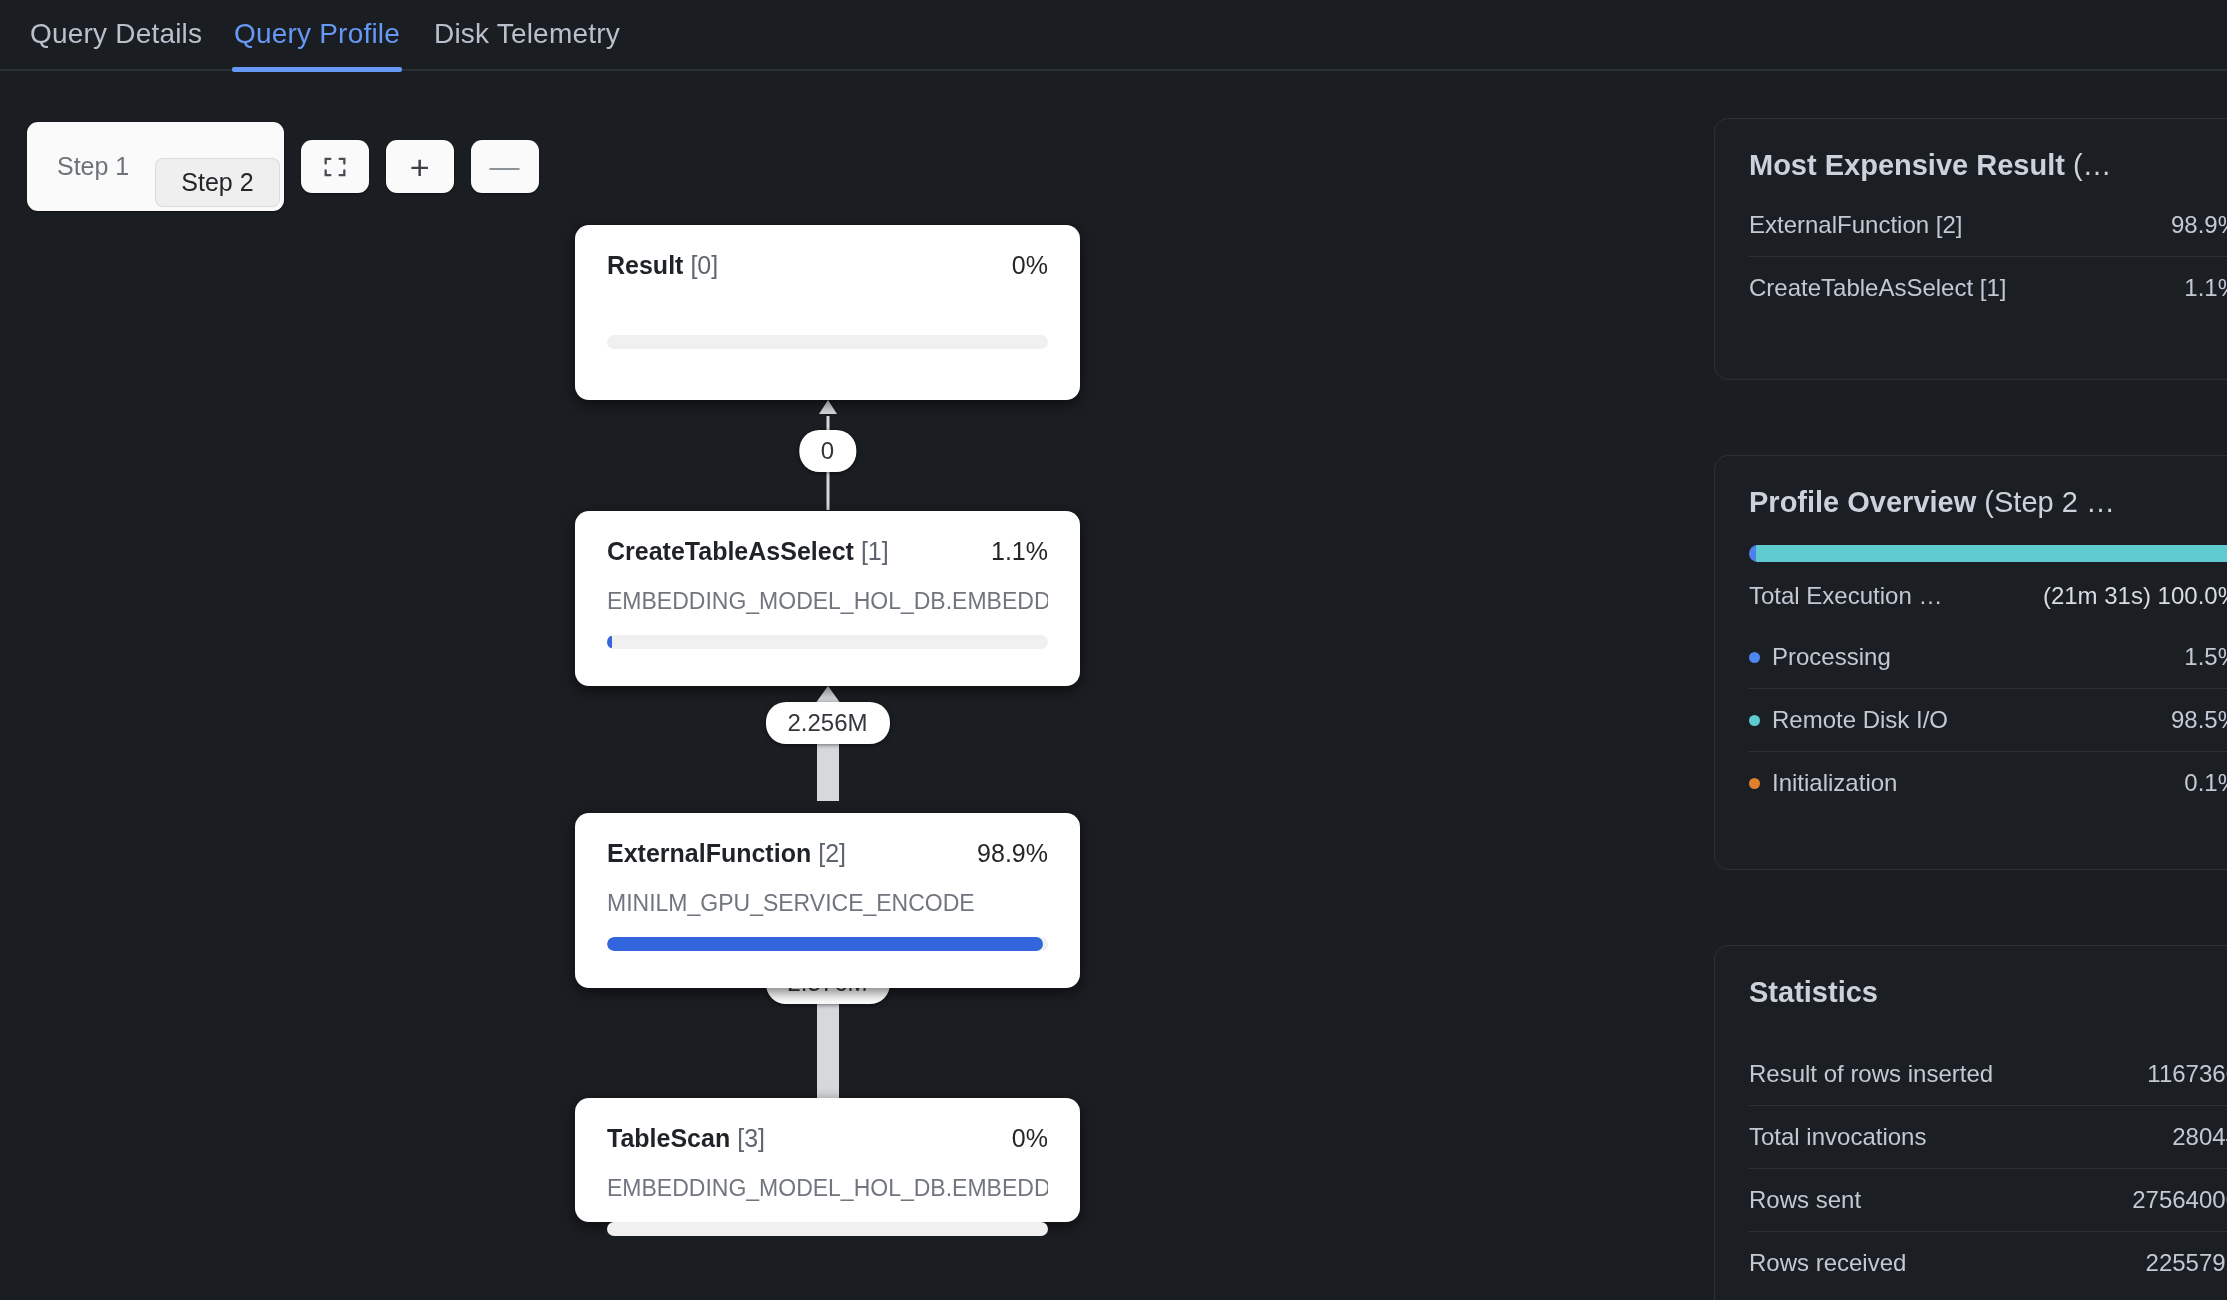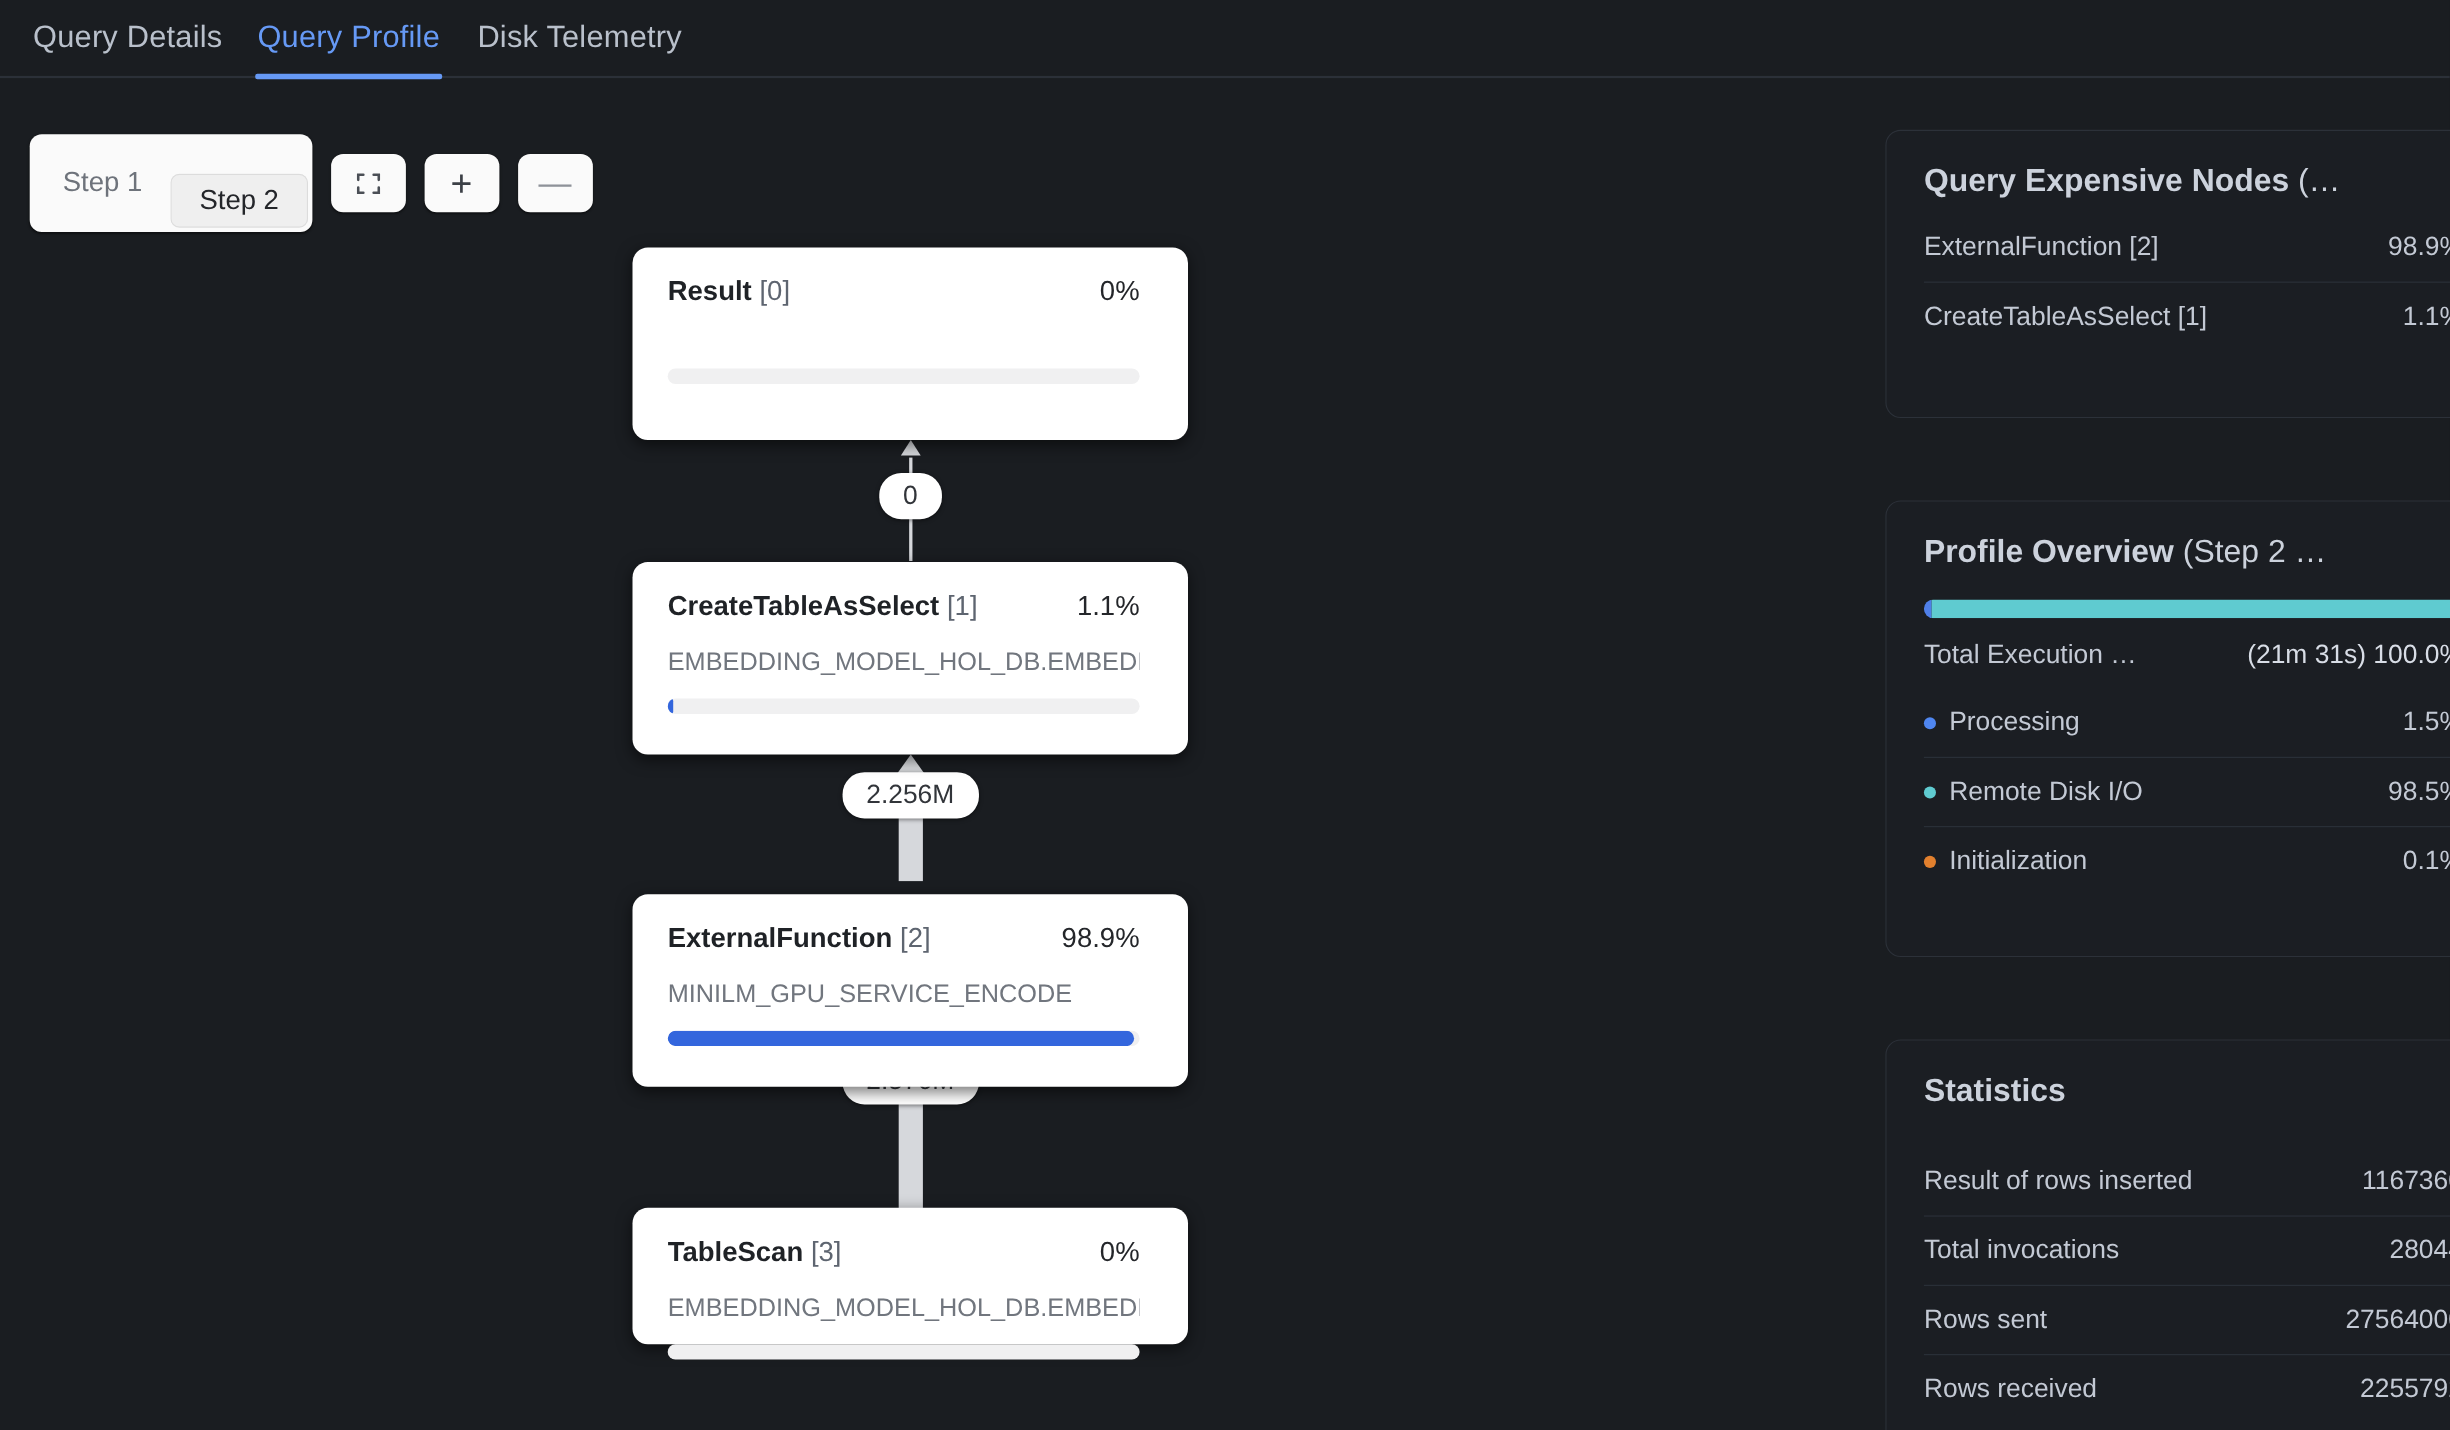--- a/index.html
+++ b/index.html
@@ -48,21 +48,21 @@
   }
   .plusglyph, .minusglyph { color: #3c4046; font-size: 34px; line-height: 1; font-weight: 300; }
   .minusglyph { font-size: 30px; color: #8e9299; }
 
   
   .graph { position: absolute; top: 0; left: 0; width: 1700px; height: 1300px; }
   .node {
     position: absolute; left: 575px; width: 505px;
     background: #ffffff; border-radius: 14px;
     box-shadow: 0 4px 14px rgba(0,0,0,.55);
-    padding: 26px 44px 0 32px;
+    padding: 26px 32px 0 32px;
   }
   .node-head { display: flex; align-items: baseline; justify-content: space-between; }
   .node-title { font-size: 25px; font-weight: bold; color: #1f2226; }
   .node-title .idx { font-weight: normal; color: #5e6570; margin-left: 7px; }
   .node-pct { font-size: 25px; color: #24262a; }
   .node-sub { font-size: 23px; color: #71767e; margin-top: 22px; white-space: nowrap; overflow: hidden; }
   .node-bar { height: 14px; background: #f0f0f1; border-radius: 7px; overflow: hidden; }
   .node-bar .fill { height: 100%; background: #3366dd; border-radius: 7px; }
 
   .edge-line { position: absolute; background: #d6d8dc; left: 50%; transform: translateX(-50%); }
@@ -200,21 +200,21 @@
     <div class="node-bar" style="margin-top:20px;">
       <div class="fill" style="width:0%;"></div>
     </div>
   </div>
 </div>
 
 <div class="panel">
 
   <div class="card" style="top:118px; height:262px;">
     <div class="card-title">
-      <span>Query Expensive Nodes</span><span class="thin"> (…</span>
+      <span>Most Expensive Result</span><span class="thin"> (…</span>
     </div>
     <div class="rowgroup">
       <div class="row">
         <span class="lbl">ExternalFunction [2]</span>
         <span>98.9%</span>
       </div>
       <div class="row">
         <span class="lbl">CreateTableAsSelect [1]</span>
         <span>1.1%</span>
       </div>

